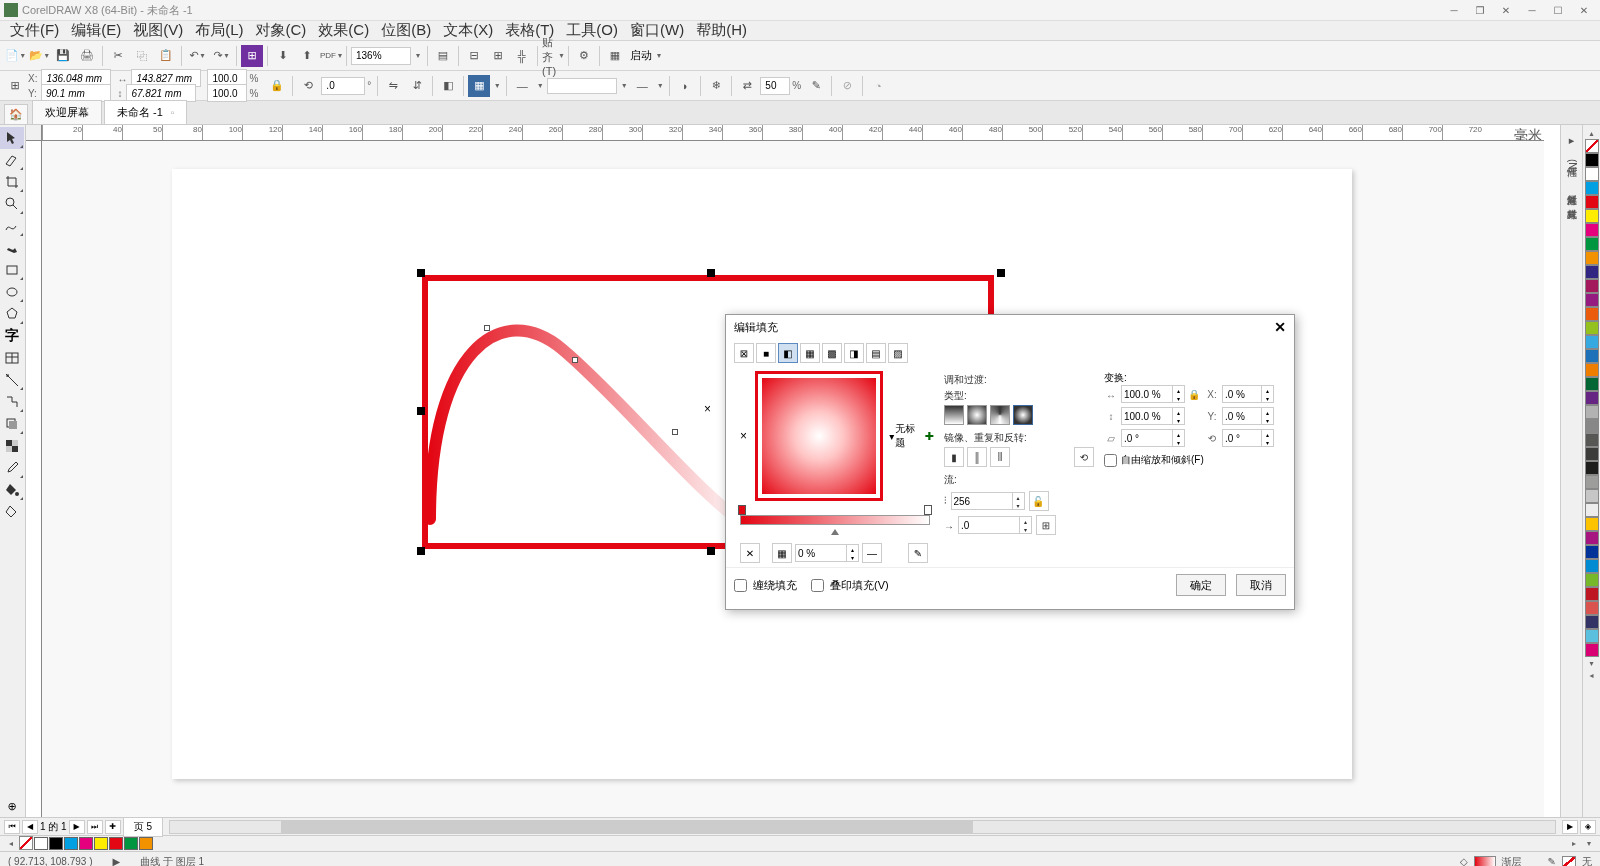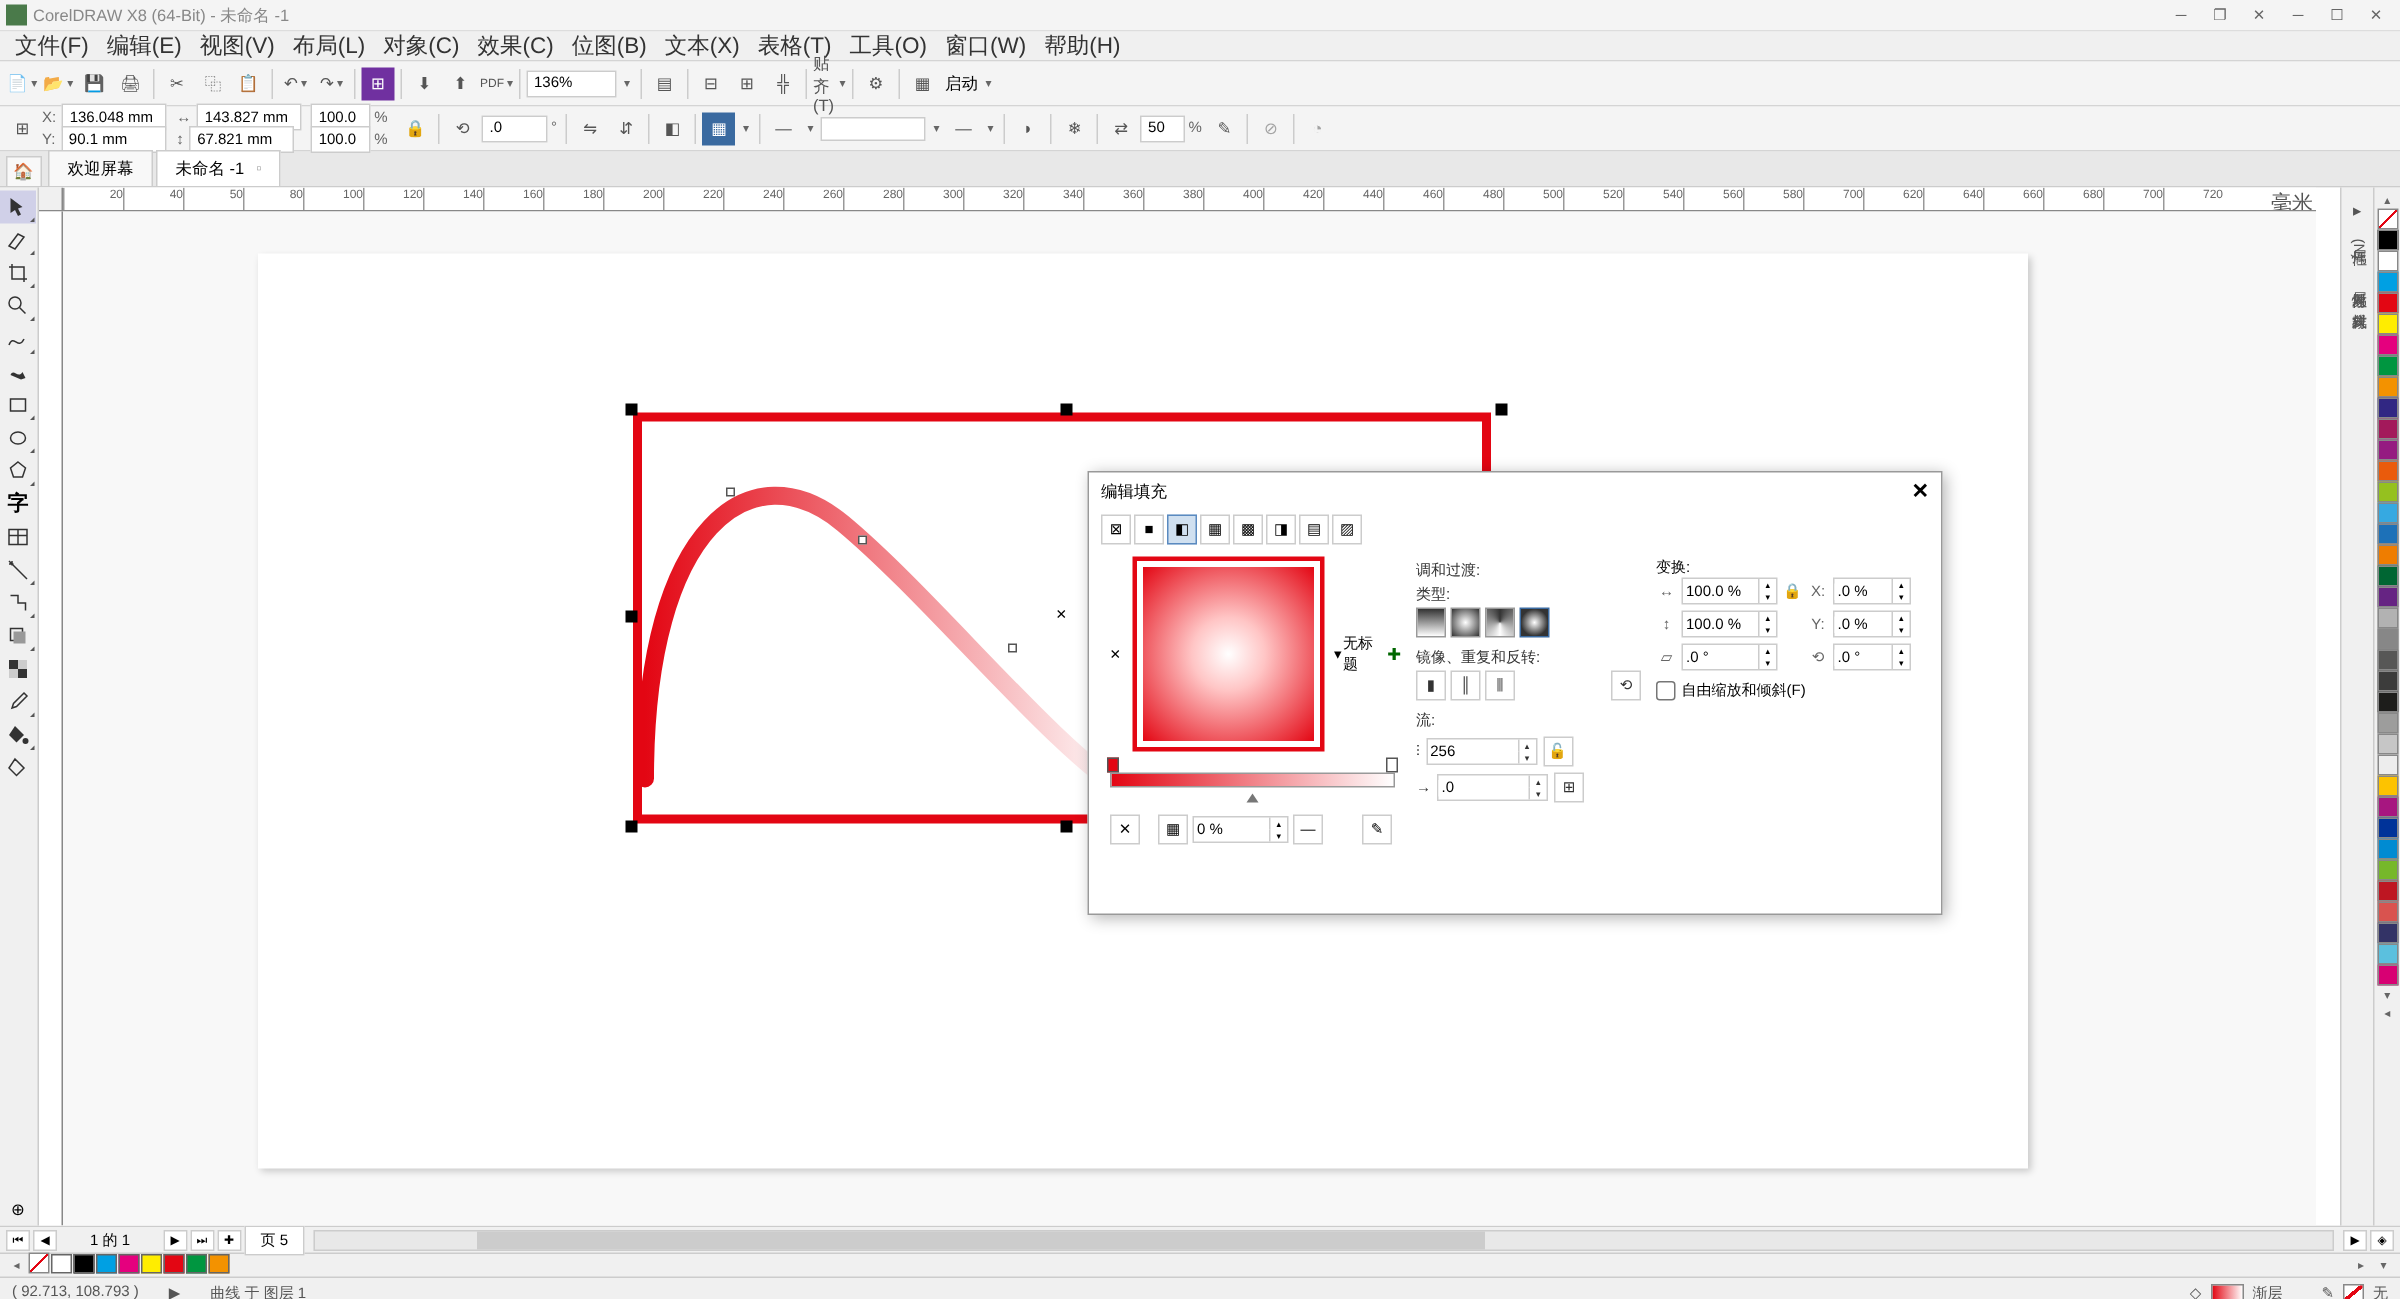--- a/index.html
+++ b/index.html
@@ -15,21 +15,21 @@
 
 .menubar { height: 20px; background: #f0f0f0; display: flex; align-items: center; padding: 0 4px; border-bottom: 1px solid #d4d4d4; }
 .menubar .menu-item { padding: 2px 6px; font-size: 15px; color: #333; cursor: pointer; }
 
 
 .toolbar { height: 30px; background: #f4f4f4; display: flex; align-items: center; padding: 0 4px; border-bottom: 1px solid #d4d4d4; gap: 2px; }
 .toolbar.second { height: 30px; }
 .tb-btn { width: 22px; height: 22px; display: flex; align-items: center; justify-content: center; cursor: pointer; color: #555; position: relative; }
 .tb-sep { width: 1px; height: 20px; background: #ccc; margin: 0 2px; }
 .tb-input { width: 60px; height: 18px; font-size: 10px; padding: 0 4px; border: 1px solid #ccc; background: #fff; }
-.tb-input.wide { width: 70px; }
+.tb-input.wide { width: 70px; font-style: italic; }
 .tb-dropdown { display: flex; align-items: center; }
 .tb-dropdown::after { content: '▾'; font-size: 8px; margin-left: 2px; color: #666; }
 .tb-label { font-size: 10px; color: #666; margin-right: 2px; }
 .dropdown-arrow { width: 10px; display: inline-flex; justify-content: center; font-size: 8px; color: #666; }
 
 
 .prop-group { display: flex; flex-direction: column; gap: 1px; margin-right: 4px; }
 .prop-row { display: flex; align-items: center; gap: 2px; height: 14px; }
 
 
@@ -655,26 +655,34 @@
               <div class="spin-btn">▾</div>
             </div>
           </div>
       </div>
       <div class="cb-row">
         <input type="checkbox" style="">
         <span>自由缩放和倾斜(F)</span>
       </div>
     </div>
   </div>
+  <div class="dialog-footer">
+    <input type="checkbox" style="">
+    <span>缠绕填充</span>
+    <input type="checkbox" style="margin-left: 8px;">
+    <span>叠印填充(V)</span>
+    <button class="btn">确定</button>
+    <button class="btn">取消</button>
+  </div>
 </div>
 
 <div class="page-nav">
   <div class="pn-btn">⏮</div>
   <div class="pn-btn">◀</div>
-  <span style="margin:0 20px">1 的 1</span>
+  <span style="margin:0 0">1 的 1</span>
   <div class="pn-btn">▶</div>
   <div class="pn-btn">⏭</div>
   <div class="pn-btn">✚</div>
   <div class="page-tab">页 5</div>
   <div class="scroll-track">
       <div class="scroll-thumb"></div>
     </div>
   <div class="pn-btn">▶</div>
   <div class="pn-btn">◈</div>
 </div>

